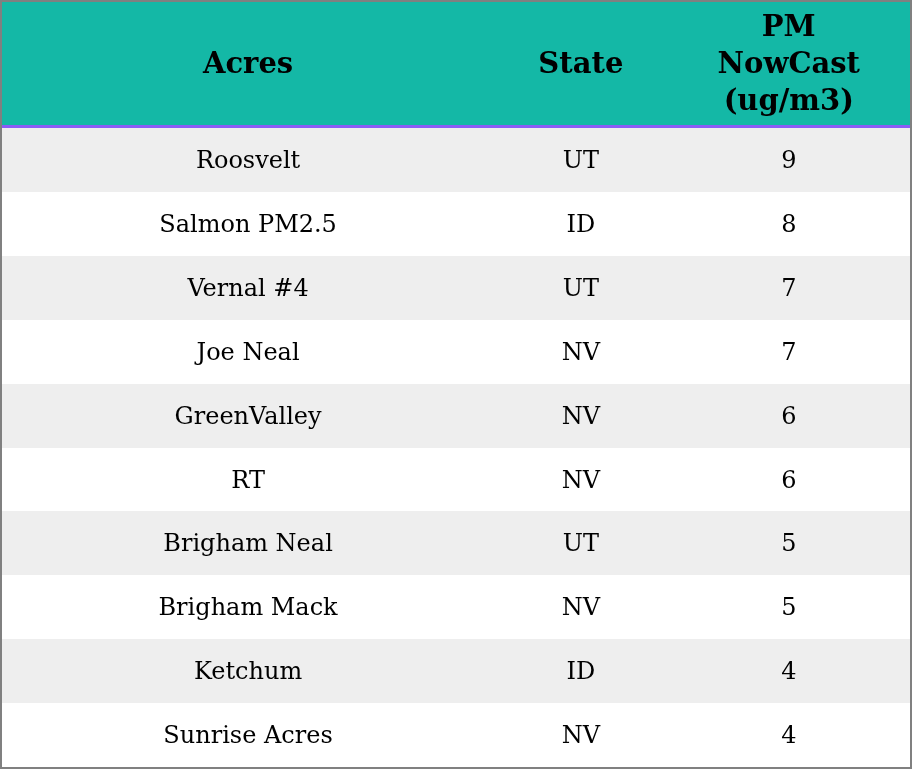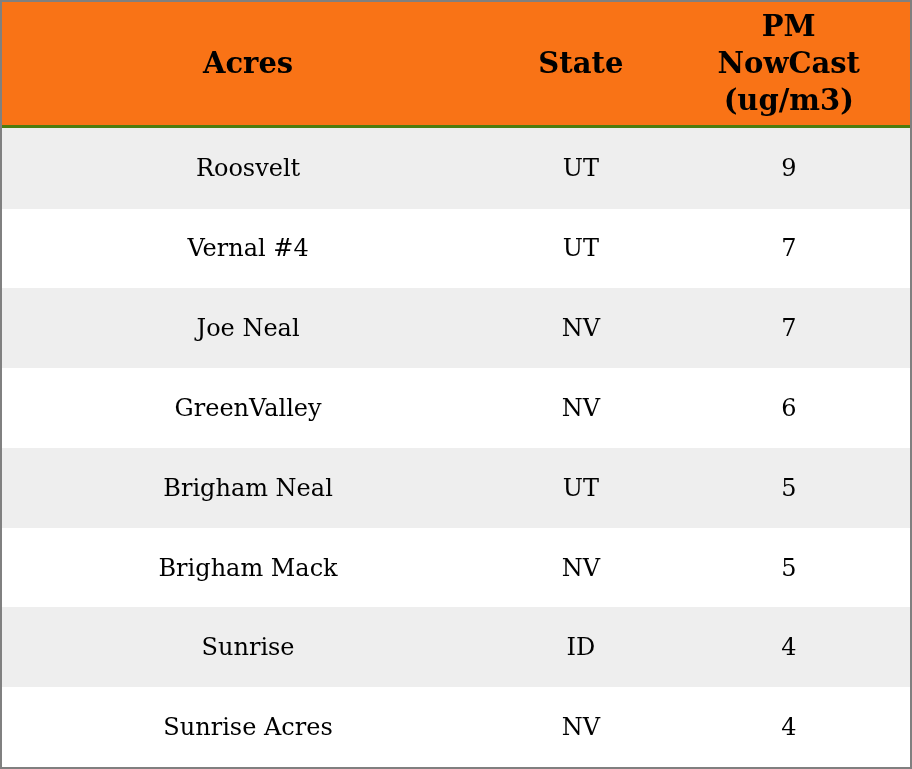--- a/index.html
+++ b/index.html
@@ -18,22 +18,22 @@
   table.pm-table {
     width: 100%;
     height: 100%;
     border-collapse: collapse;
     table-layout: fixed;
   }
   table.pm-table thead tr {
     height: 124px;
   }
   table.pm-table th {
-    background: #f97316;
-    border-bottom: 3px solid #4d7c0f;
+    background: #14b8a6;
+    border-bottom: 3px solid #8b5cf6;
     font-weight: bold;
     font-size: 29px;
     line-height: 1.27;
     color: #000000;
     text-align: center;
     vertical-align: middle;
     white-space: pre-line;
     padding: 0;
   }
   table.pm-table td {
@@ -72,46 +72,56 @@
 (ug/m3)</th>
       </tr>
     </thead>
     <tbody id="table-body">
         <tr>
           <td>Roosvelt</td>
           <td>UT</td>
           <td>9</td>
         </tr>
         <tr>
+          <td>Salmon PM2.5</td>
+          <td>ID</td>
+          <td>8</td>
+        </tr>
+        <tr>
           <td>Vernal #4</td>
           <td>UT</td>
           <td>7</td>
         </tr>
         <tr>
           <td>Joe Neal</td>
           <td>NV</td>
           <td>7</td>
         </tr>
         <tr>
           <td>GreenValley</td>
           <td>NV</td>
           <td>6</td>
         </tr>
         <tr>
+          <td>RT</td>
+          <td>NV</td>
+          <td>6</td>
+        </tr>
+        <tr>
           <td>Brigham Neal</td>
           <td>UT</td>
           <td>5</td>
         </tr>
         <tr>
           <td>Brigham Mack</td>
           <td>NV</td>
           <td>5</td>
         </tr>
         <tr>
-          <td>Sunrise</td>
+          <td>Ketchum</td>
           <td>ID</td>
           <td>4</td>
         </tr>
         <tr>
           <td>Sunrise Acres</td>
           <td>NV</td>
           <td>4</td>
         </tr>
       </tbody>
   </table>

